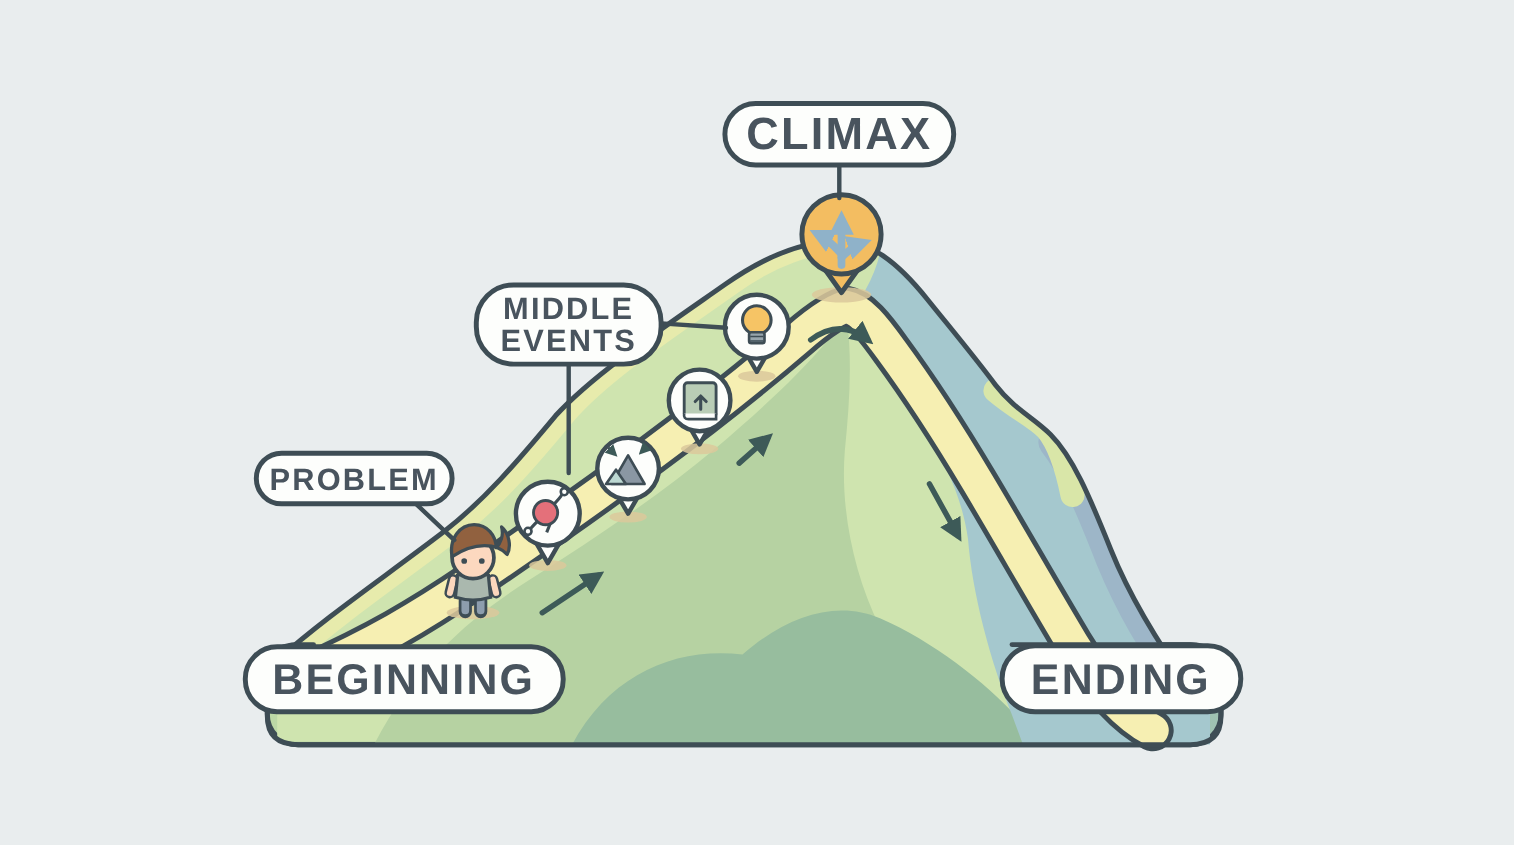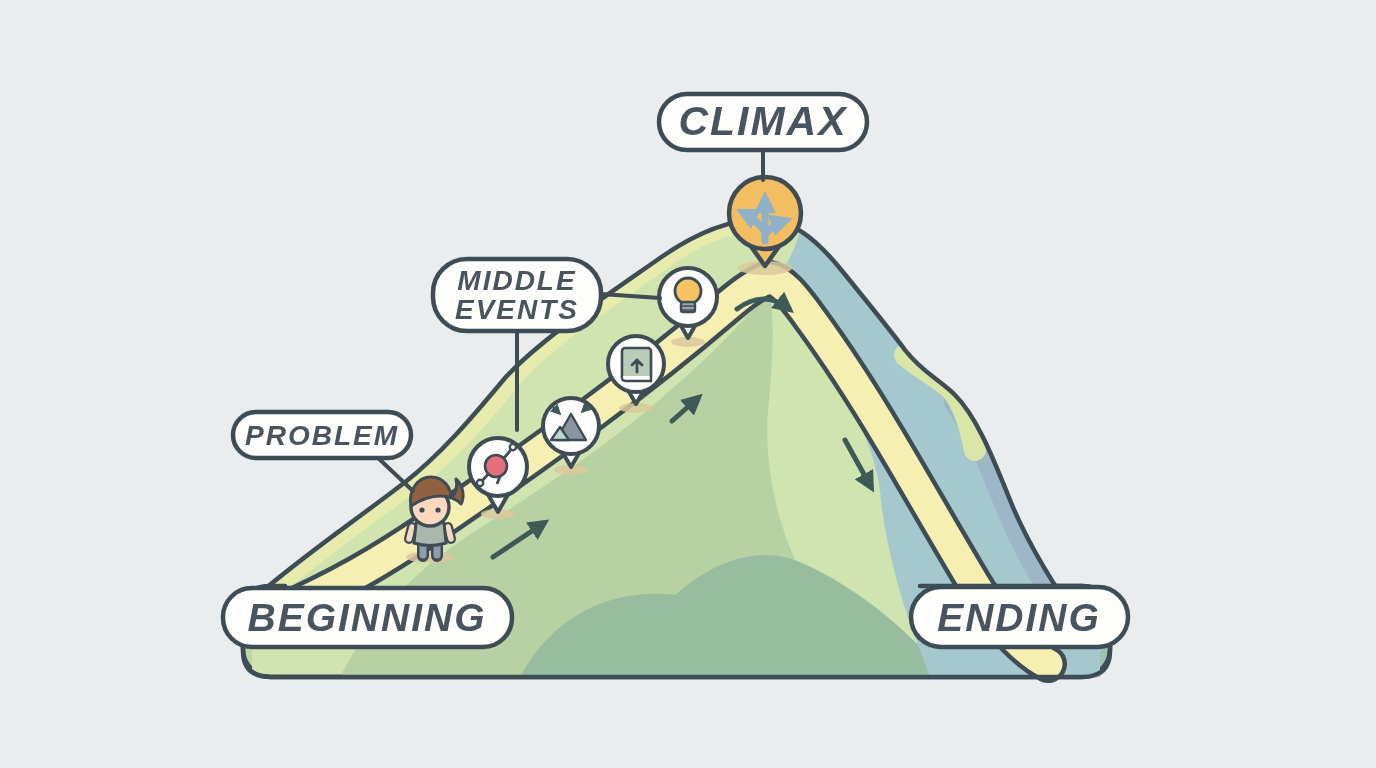--- a/index.html
+++ b/index.html
@@ -1,17 +1,17 @@
 <!DOCTYPE html>
 <html><head>
 <meta charset="utf-8">
 <style>
   html,body{margin:0;padding:0;background:#e9edee;}
   .stage{position:relative;width:1376px;height:768px;overflow:hidden;background:#e9edee;
-         font-family:"Liberation Sans", sans-serif;font-style:italic;}
+         font-family:"Liberation Sans", sans-serif;}
   svg{position:absolute;inset:0;}
   text{font-family:"Liberation Sans", sans-serif;font-weight:700;fill:#49545e;}
   .pill-label{letter-spacing:2px;}
 </style>
 </head>
 <body>
 
 <div class="stage">
 <svg viewBox="0 0 1376 768" width="1376" height="768">
   <defs>

